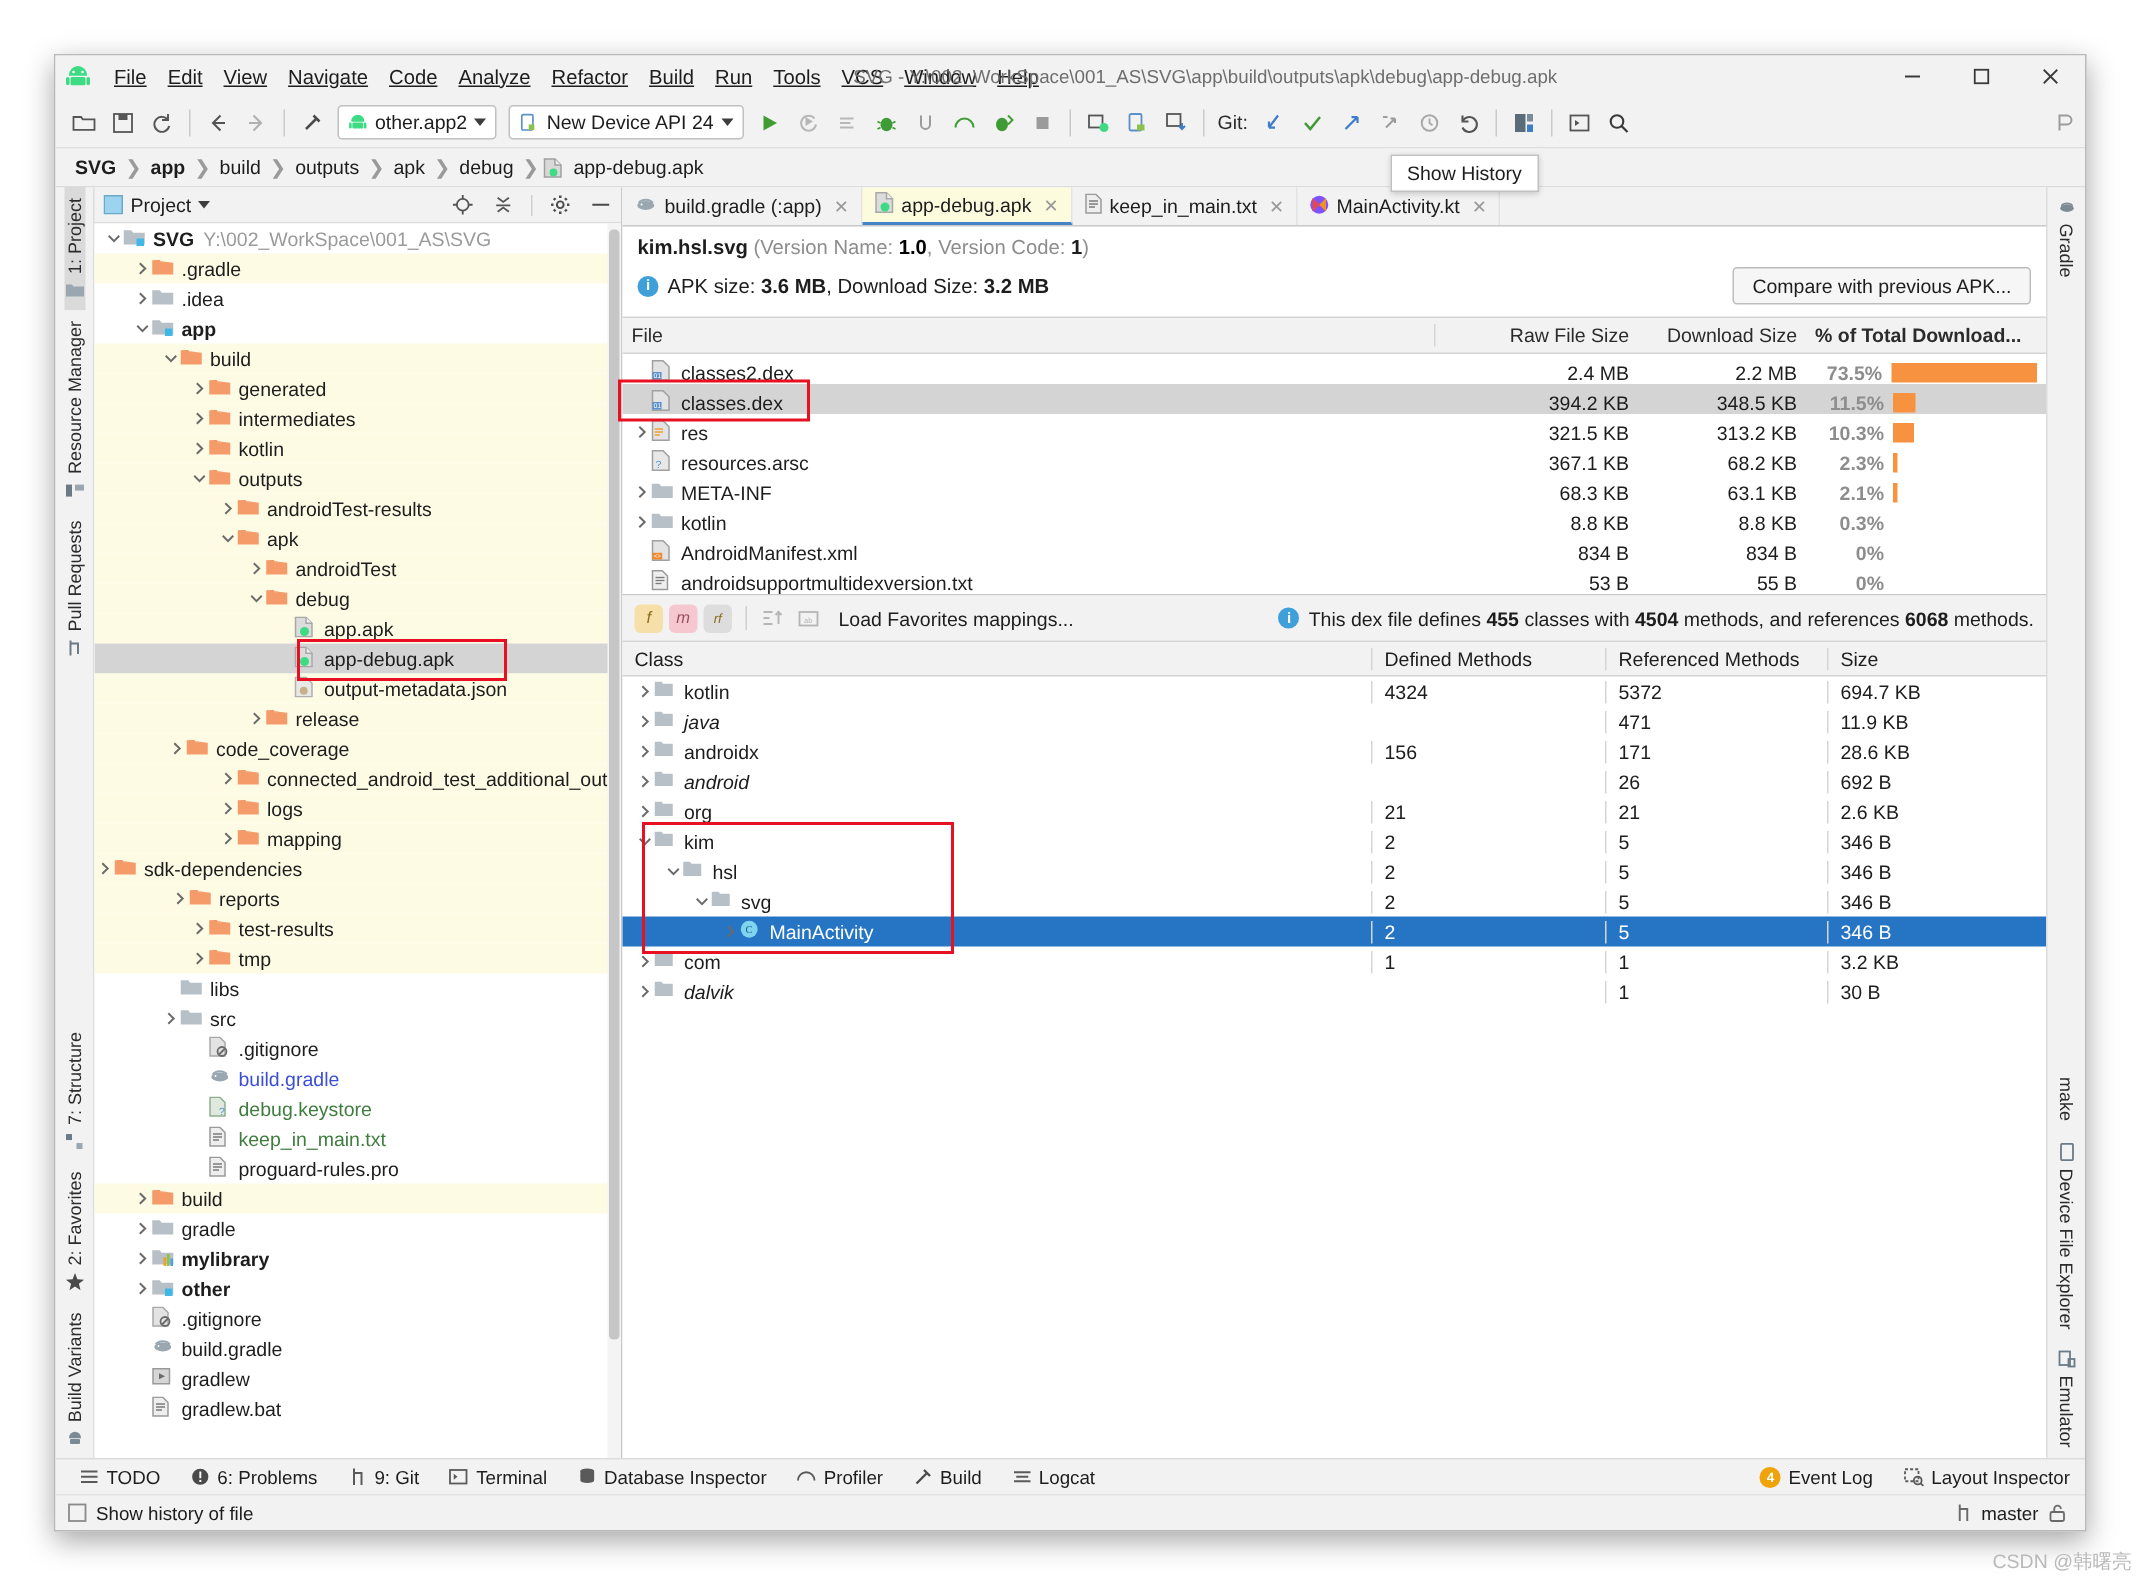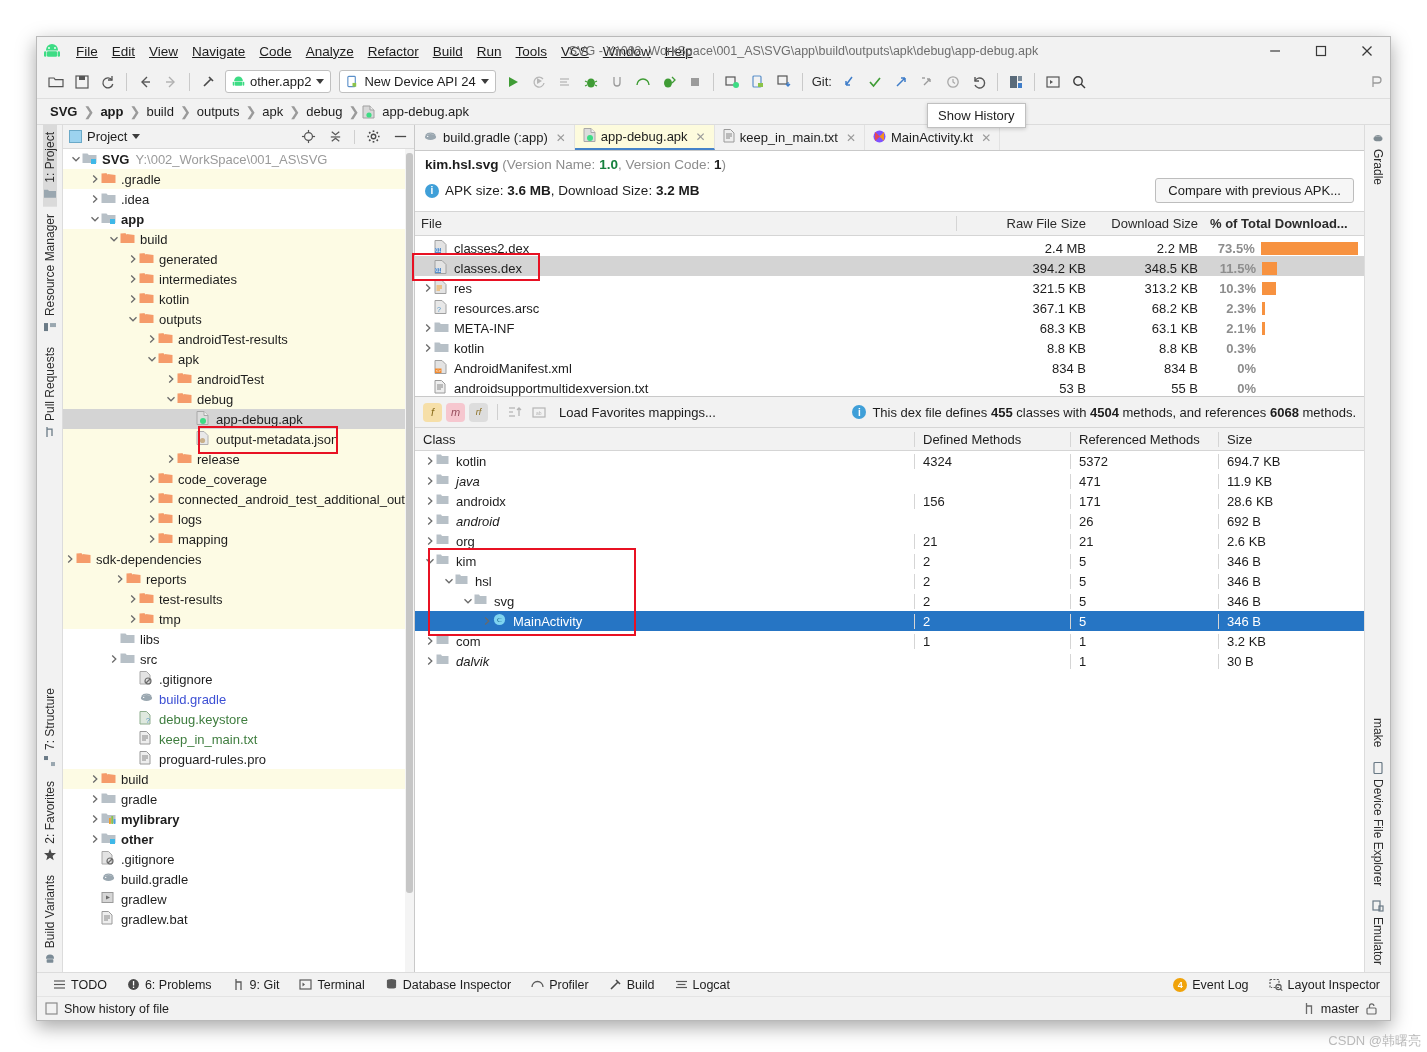--- a/index.html
+++ b/index.html
@@ -664,29 +664,40 @@
                 <svg width="10" height="10" viewBox="0 0 10 10">
                   <path d="M1.5 3.2L5 6.8 8.5 3.2" fill="none" stroke="#6a6a6a" stroke-width="1.3"></path>
                 </svg>
               </span>
               <span class="ficon"><svg width="15" height="13" viewBox="0 0 15 13">
                   <path d="M0.5 2.5h5l1.3 1.6H14.5V12H0.5z" fill="#f59b6a"></path>
                   <path d="M0.5 2.5h5l1.3 1.6H14.5" fill="#f08a54"></path>
                 </svg></span>
               <span class="tlabel ">debug</span>
             </div>
-            <div class="trow hl-grey" style="padding-left:120px">
+            <div class="trow hl-yellow" style="padding-left:120px">
               <span class="arrow">
                 <span style="width:13px;display:inline-block"></span>
               </span>
               <span class="ficon"><svg width="13" height="14" viewBox="0 0 13 14">
                   <path d="M1 0.5h7l4 4v9H1z" fill="#dcdcdc" stroke="#a8a8a8"></path>
                   <path d="M8 0.5v4h4" fill="#efefef" stroke="#a8a8a8"></path>
                   <circle cx="7" cy="10" r="3" fill="#3ddc84"></circle>
                 </svg></span>
+              <span class="tlabel ">app.apk</span>
+            </div>
+            <div class="trow hl-grey" style="padding-left:120px">
+              <span class="arrow">
+                <span style="width:13px;display:inline-block"></span>
+              </span>
+              <span class="ficon"><svg width="13" height="14" viewBox="0 0 13 14">
+                  <path d="M1 0.5h7l4 4v9H1z" fill="#dcdcdc" stroke="#a8a8a8"></path>
+                  <path d="M8 0.5v4h4" fill="#efefef" stroke="#a8a8a8"></path>
+                  <circle cx="7" cy="10" r="3" fill="#3ddc84"></circle>
+                </svg></span>
               <span class="tlabel ">app-debug.apk</span>
             </div>
             <div class="trow hl-yellow" style="padding-left:120px">
               <span class="arrow">
                 <span style="width:13px;display:inline-block"></span>
               </span>
               <span class="ficon"><svg width="13" height="14" viewBox="0 0 13 14">
                   <path d="M1 0.5h7l4 4v9H1z" fill="#e8e8e8" stroke="#b0b0b0"></path>
                   <circle cx="6.5" cy="9.5" r="2.6" fill="#c9b08a"></circle>
                 </svg></span>
@@ -697,21 +708,21 @@
                 <svg width="10" height="10" viewBox="0 0 10 10">
                   <path d="M3.2 1.5L6.8 5 3.2 8.5" fill="none" stroke="#6a6a6a" stroke-width="1.3"></path>
                 </svg>
               </span>
               <span class="ficon"><svg width="15" height="13" viewBox="0 0 15 13">
                   <path d="M0.5 2.5h5l1.3 1.6H14.5V12H0.5z" fill="#f59b6a"></path>
                   <path d="M0.5 2.5h5l1.3 1.6H14.5" fill="#f08a54"></path>
                 </svg></span>
               <span class="tlabel ">release</span>
             </div>
-            <div class="trow hl-yellow" style="padding-left:82px">
+            <div class="trow hl-yellow" style="padding-left:48px">
               <span class="arrow">
                 <svg width="10" height="10" viewBox="0 0 10 10">
                   <path d="M3.2 1.5L6.8 5 3.2 8.5" fill="none" stroke="#6a6a6a" stroke-width="1.3"></path>
                 </svg>
               </span>
               <span class="ficon"><svg width="15" height="13" viewBox="0 0 15 13">
                   <path d="M0.5 2.5h5l1.3 1.6H14.5V12H0.5z" fill="#f59b6a"></path>
                   <path d="M0.5 2.5h5l1.3 1.6H14.5" fill="#f08a54"></path>
                 </svg></span>
               <span class="tlabel ">code_coverage</span>
@@ -1021,21 +1032,21 @@
                 </svg></span>
               <span>MainActivity.kt</span>
               <span class="x">✕</span>
             </div>
             <div class="tooltip" style="left:512px;top:-22px">Show History</div>
           </div>
 
         <div class="apk-head">
           <span class="bold">kim.hsl.svg</span>
           <span class="dim">(<span>Version Name:</span>
-            <b style="color:#15803d">1.0</b>,
+            <b style="color:#000000">1.0</b>,
             <span>Version Code:</span>
             <b style="color:#1d1d1d">1</b>)</span>
         </div>
         <div class="apk-size-row">
           <span class="infoicon">i</span>
           <span><span>APK size:</span>
             <b>3.6 MB</b>,
             <span>Download Size:</span>
             <b>3.2 MB</b></span>
           <button class="cmp-btn">Compare with previous APK...</button>

